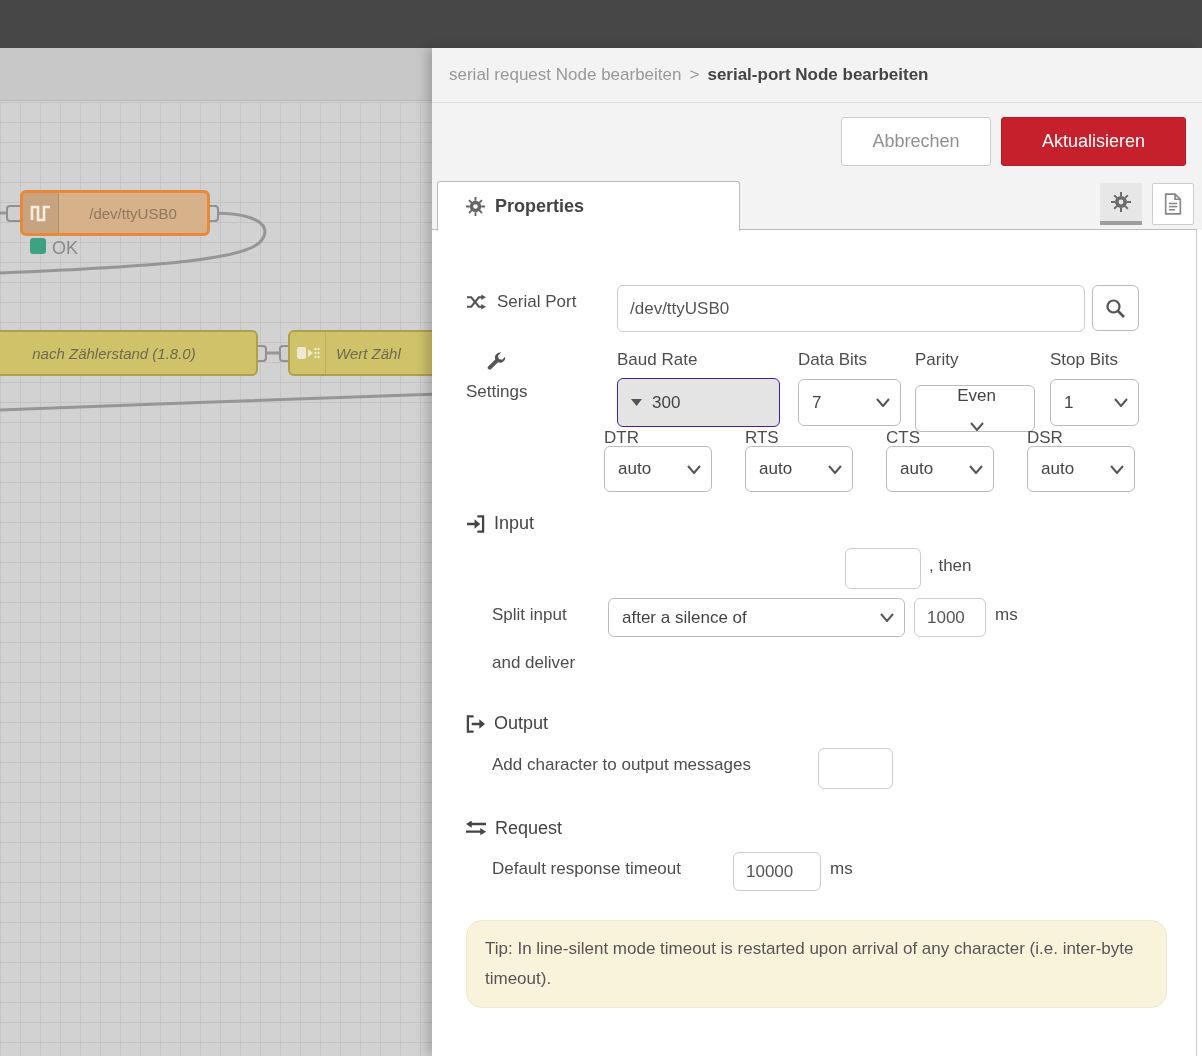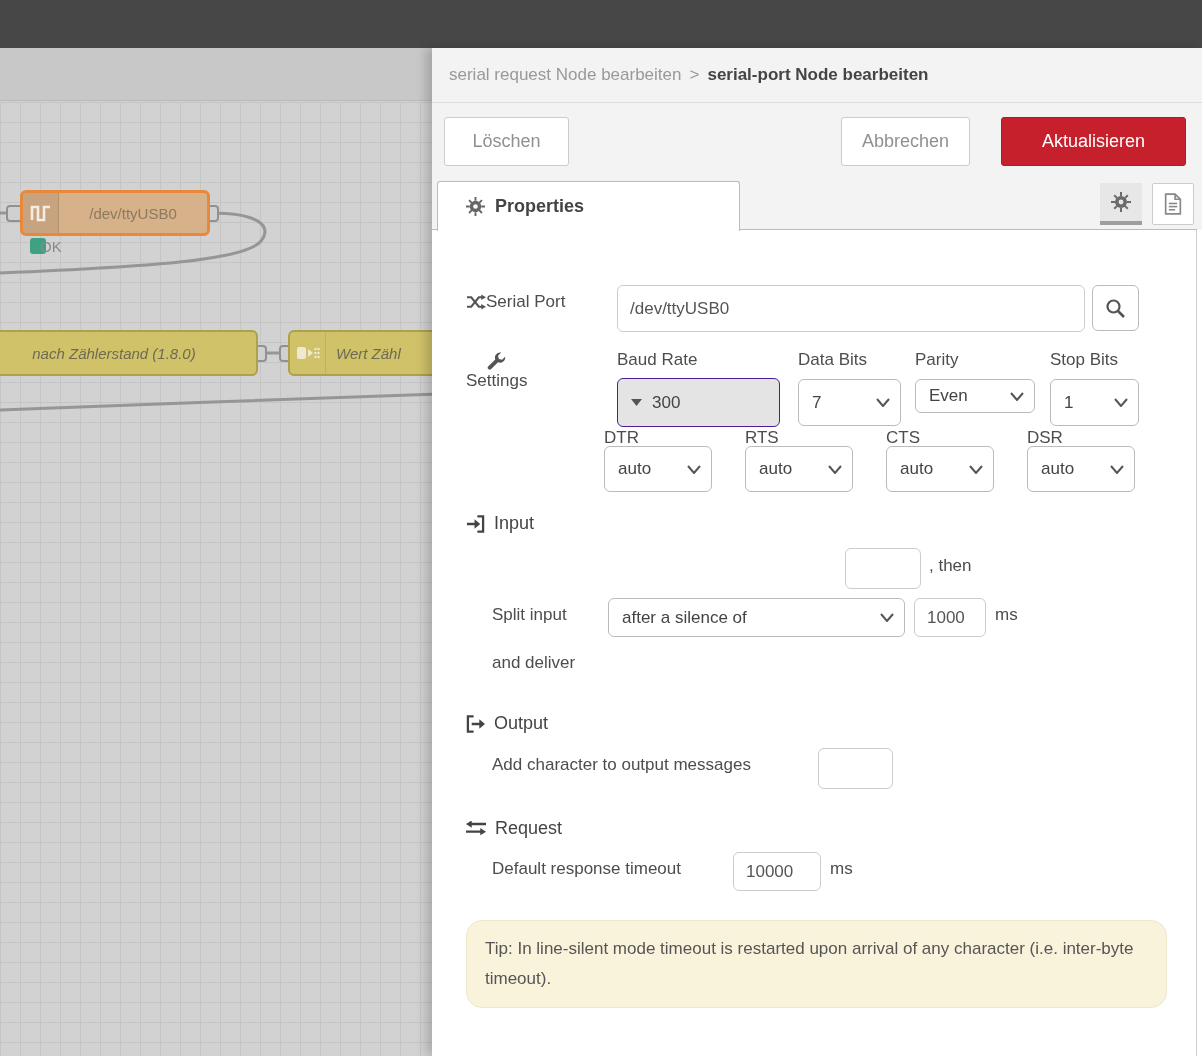--- a/index.html
+++ b/index.html
@@ -27,55 +27,55 @@
     display:flex; align-items:center; justify-content:center; }
   #serial-node .nlabel { flex:1; text-align:center; color:#8a7a60; font-size:15px; }
   .khaki { background:#cfc269; border:2px solid #ada04f; }
   #node-zaehler { left:-30px; top:282px; width:288px; }
   #node-zaehler .nlabel { flex:1; text-align:center; font-style:italic; color:#6f6a52; font-size:15px; white-space:nowrap; overflow:hidden; }
   #node-wert { left:288px; top:282px; width:172px; }
   #node-wert .icon-area { width:36px; height:100%; border-right:1px solid rgba(0,0,0,0.08);
     display:flex; align-items:center; justify-content:center; }
   #node-wert .nlabel { flex:1; text-align:left; padding-left:10px; font-style:italic; color:#6f6a52; font-size:15px; white-space:nowrap; overflow:hidden; }
   #status-dot { left:30px; top:190px; width:16px; height:16px; border-radius:3px; background:#3fa183; }
-  #status-text { left:40px; top:190px; font-size:15px; color:#8a8a8a; }
+  #status-text { left:52px; top:190px; font-size:18px; color:#8a8a8a; }
 
   
   #tray { left:432px; top:48px; width:770px; height:1008px; background:#f3f3f3;
     box-shadow:-6px 0 10px rgba(0,0,0,0.18); }
   #breadcrumb { left:0; top:0; width:770px; height:55px; border-bottom:1px solid #ddd;
     display:flex; align-items:center; padding-left:17px; font-size:17px; }
   #breadcrumb .dim { color:#999; }
   #breadcrumb .sep { color:#999; margin:0 8px; }
   #breadcrumb .cur { color:#444; font-weight:bold; }
 
   .btn { position:absolute; top:69px; height:49px; border-radius:3px; font-size:18px;
     display:flex; align-items:center; justify-content:center; cursor:pointer; }
   .btn.plain { background:#fff; border:1px solid #ccc; color:#909090; }
   #btn-delete { left:12px; width:125px; }
-  #btn-cancel { left:409px; width:129px; }
+  #btn-cancel { left:409px; width:150px; }
   #btn-update { left:569px; width:185px; background:#c5202c; color:#fff; border:1px solid #b01b26; }
 
   #tabbar { left:0; top:133px; width:765px; height:49px; border-bottom:1px solid #bbb; }
   #tab-props { left:5px; top:133px; width:303px; height:50px; background:#fff;
     border:1px solid #bbb; border-bottom:none; border-radius:3px 3px 0 0;
     display:flex; align-items:center; padding-left:28px; z-index:3;
     font-size:18px; font-weight:bold; color:#444; }
   #tab-props svg { margin-right:10px; }
   .tool-btn { position:absolute; top:135px; width:42px; height:42px;
     display:flex; align-items:center; justify-content:center; }
   #btn-node-settings { left:668px; background:#e7e7e7; border-bottom:4px solid #9e9e9e; }
   #btn-node-help { left:720px; background:#fff; border:1px solid #ccc; border-radius:2px; }
 
   #content { left:0; top:182px; width:770px; height:826px; background:#fff; }
   #gutter { left:764px; top:0; width:1px; height:826px; background:#ccc; }
 
   .flabel { font-size:17px; color:#4d4d4d; white-space:nowrap; }
   .sect { display:flex; align-items:center; gap:9px; font-size:18px; color:#444; }
-  .iconlab { display:flex; align-items:center; gap:0;justify-content:flex-end; }
+  .iconlab { display:flex; align-items:center; gap:11px;justify-content:flex-end; }
 
   .tinput { position:absolute; border:1px solid #ccc; border-radius:6px; font-size:17px;
     color:#555; padding:0 12px; font-family:inherit; background:#fff; }
   .sel { position:absolute; border:1px solid #bbb; border-radius:6px; background:#fff;
     display:flex; align-items:center; justify-content:space-between;
     padding:0 10px 0 13px; font-size:17px; color:#444; cursor:pointer; }
   .sel .chev { display:flex; }
   #baud-btn { background:#e4e4e4; border:1px solid #4c1d95; justify-content:flex-start; gap:10px; }
   #search-port { border:1px solid #bbb; border-radius:6px; background:#fff;
     display:flex; align-items:center; justify-content:center; cursor:pointer; }
@@ -143,21 +143,20 @@
 </div>
 
 <div class="abs" id="tray">
 
   <div class="abs" id="breadcrumb">
     <span class="dim">serial request Node bearbeiten</span>
     <span class="sep">&gt;</span>
     <span class="cur">serial-port Node bearbeiten</span>
   </div>
 
-  <div class="btn plain" id="btn-delete">Löschen</div>
   <div class="btn plain" id="btn-cancel">Abbrechen</div>
   <div class="btn" id="btn-update">Aktualisieren</div>
 
   <div class="abs" id="tabbar"></div>
   <div class="abs" id="tab-props">
     <svg width="19" height="19" viewBox="0 0 20 20">
       <g fill="#666">
         <path d="M9 0h2v4H9zM9 16h2v4H9zM0 9h4v2H0zM16 9h4v2h-4zM2.5 3.9l1.4-1.4 2.9 2.9-1.4 1.4zM13.2 14.6l1.4-1.4 2.9 2.9-1.4 1.4zM2.5 16.1l2.9-2.9 1.4 1.4-2.9 2.9zM13.2 5.4l2.9-2.9 1.4 1.4-2.9 2.9z"></path>
         <circle cx="10" cy="10" r="6"></circle>
       </g>
@@ -229,21 +228,21 @@
       <span>300</span>
     </div>
     <div class="sel" style="left:366px; top:149px; width:103px; height:47px;">
       <span>7</span>
       <span class="chev">
           <svg width="14" height="9" viewBox="0 0 14 9">
             <path d="M1 1 L7 8 L13 1" fill="none" stroke="#555" stroke-width="2"></path>
           </svg>
         </span>
     </div>
-    <div class="sel" style="left:483px; top:149px; width:120px; height:34px;">
+    <div class="sel" style="left:483px; top:155px; width:120px; height:47px;flex-direction:column;">
       <span>Even</span>
       <span class="chev">
           <svg width="14" height="9" viewBox="0 0 14 9">
             <path d="M1 1 L7 8 L13 1" fill="none" stroke="#555" stroke-width="2"></path>
           </svg>
         </span>
     </div>
     <div class="sel" style="left:618px; top:149px; width:89px; height:47px;">
       <span>1</span>
       <span class="chev">

